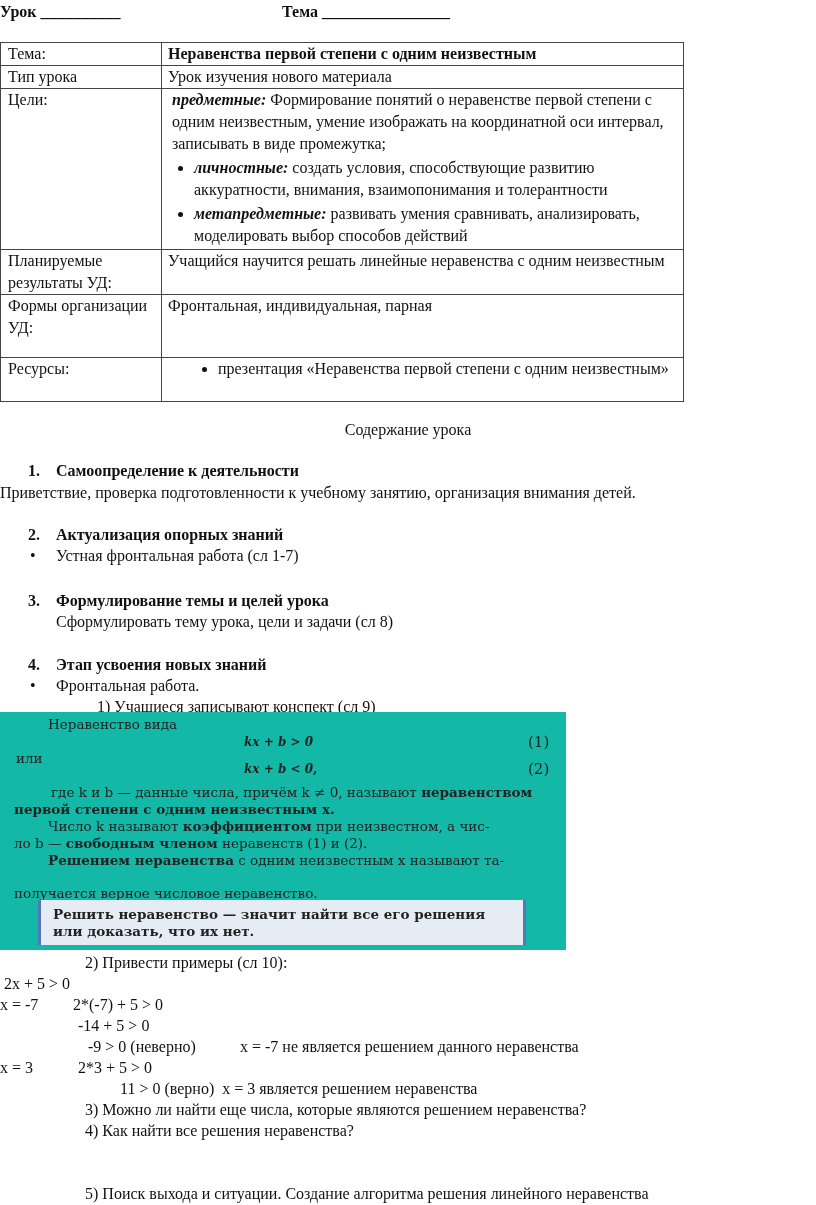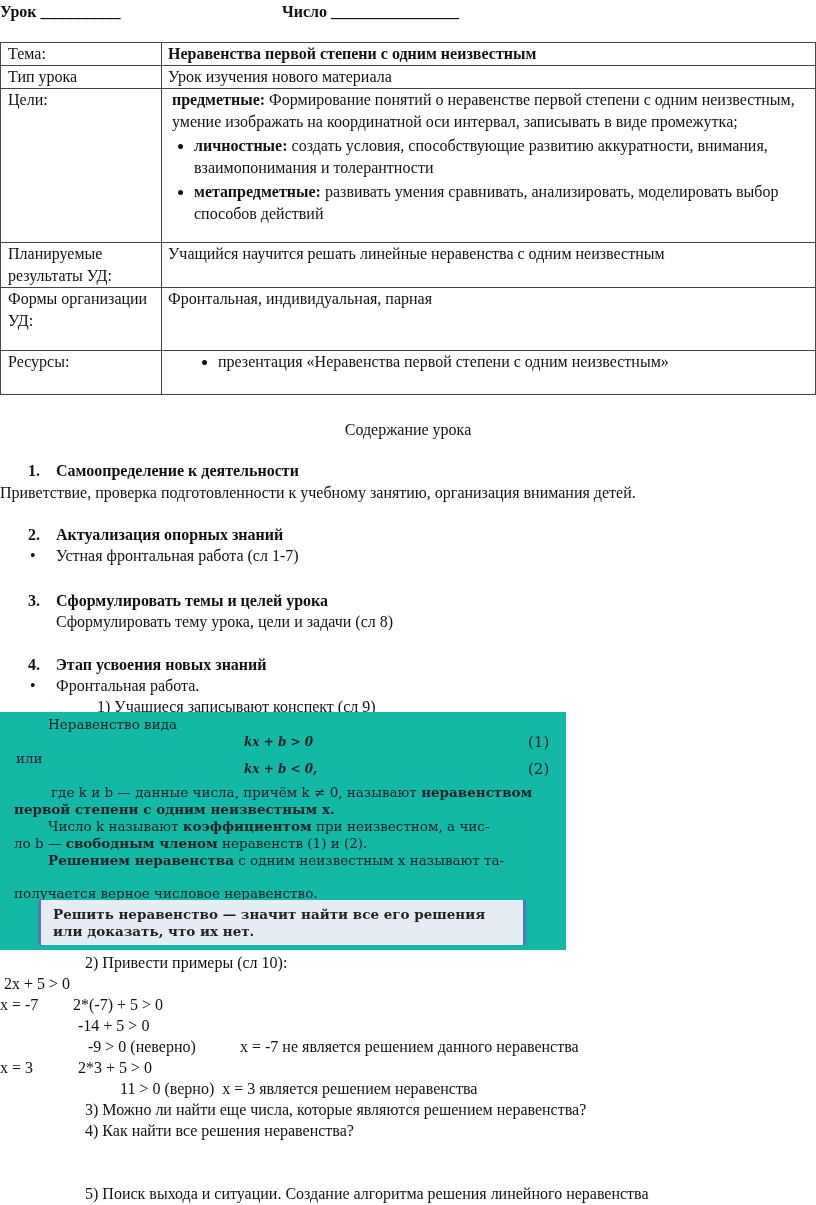--- a/index.html
+++ b/index.html
@@ -3,28 +3,28 @@
 <meta charset="utf-8">
 <style>
   html, body { margin: 0; padding: 0; background: #ffffff; }
   body {
     width: 816px; height: 1205px; position: relative; overflow: hidden;
     font-family: "Liberation Serif", "DejaVu Serif", serif;
     color: #111; font-size: 16px; line-height: 20px;
   }
   .abs { position: absolute; white-space: nowrap; }
   .b { font-weight: bold; }
-  .bi { font-weight: bold; }
+  .bi { font-weight: bold; font-style: italic; }
 
   
   .hdr { top: 2px; font-weight: bold; font-size: 16px; }
 
   
   table.meta {
-    position: absolute; left: 0; top: 42px; width: 816px;
+    position: absolute; left: 0; top: 42px; width: 684px;
     border-collapse: collapse; table-layout: fixed;
   }
   table.meta td {
     border: 1px solid #444; vertical-align: top;
     padding: 0 6px; font-size: 16px; line-height: 22px;
   }
   table.meta td.lbl { width: 147px; padding-left: 7px; }
   .goal-lead { padding-left: 4px; }
   ul.goals { margin: 2px 0 0 0; padding-left: 26px; }
   ul.goals li { margin: 0 0 2px 0; line-height: 22px; }
@@ -51,21 +51,21 @@
   .scan .box .ln { left: 12px; font-weight: bold; }
 </style>
 </head>
 <body>
 
 <div class="abs hdr" style="left:0;">
   <span>Урок</span>
   <span>__________</span>
 </div>
 <div class="abs hdr" style="left:282px;">
-  <span>Число</span>
+  <span>Тема</span>
   <span>________________</span>
 </div>
 
 <table class="meta">
   <tbody>
       <tr style="height:23px;">
     <td class="lbl">Тема:</td>
     <td class="b">Неравенства первой степени с одним неизвестным</td>
   </tr>
   <tr style="height:22px;">
@@ -115,21 +115,21 @@
 <div class="abs" style="left:0; top:483px;">Приветствие, проверка подготовленности к учебному занятию, организация внимания детей.</div>
 
 <div class="abs b" style="left:28px; top:525px;">
   <span class="num">2.</span><span>Актуализация опорных знаний</span>
 </div>
 <div class="abs" style="left:30px; top:546px;">
   <span class="bullet">•</span><span>Устная фронтальная работа (сл 1-7)</span>
 </div>
 
 <div class="abs b" style="left:28px; top:591px;">
-  <span class="num">3.</span><span>Сформулировать  темы и целей урока</span>
+  <span class="num">3.</span><span>Формулирование  темы и целей урока</span>
 </div>
 <div class="abs" style="left:56px; top:612px;">Сформулировать тему урока, цели и задачи (сл 8)</div>
 
 <div class="abs b" style="left:28px; top:655px;">
   <span class="num">4.</span><span>Этап усвоения новых знаний</span>
 </div>
 <div class="abs" style="left:30px; top:676px;">
   <span class="bullet">•</span><span>Фронтальная работа.</span>
 </div>
 <div class="abs" style="left:85px; top:697px;margin-left:12px;">1)  Учащиеся записывают конспект (сл 9)</div>

